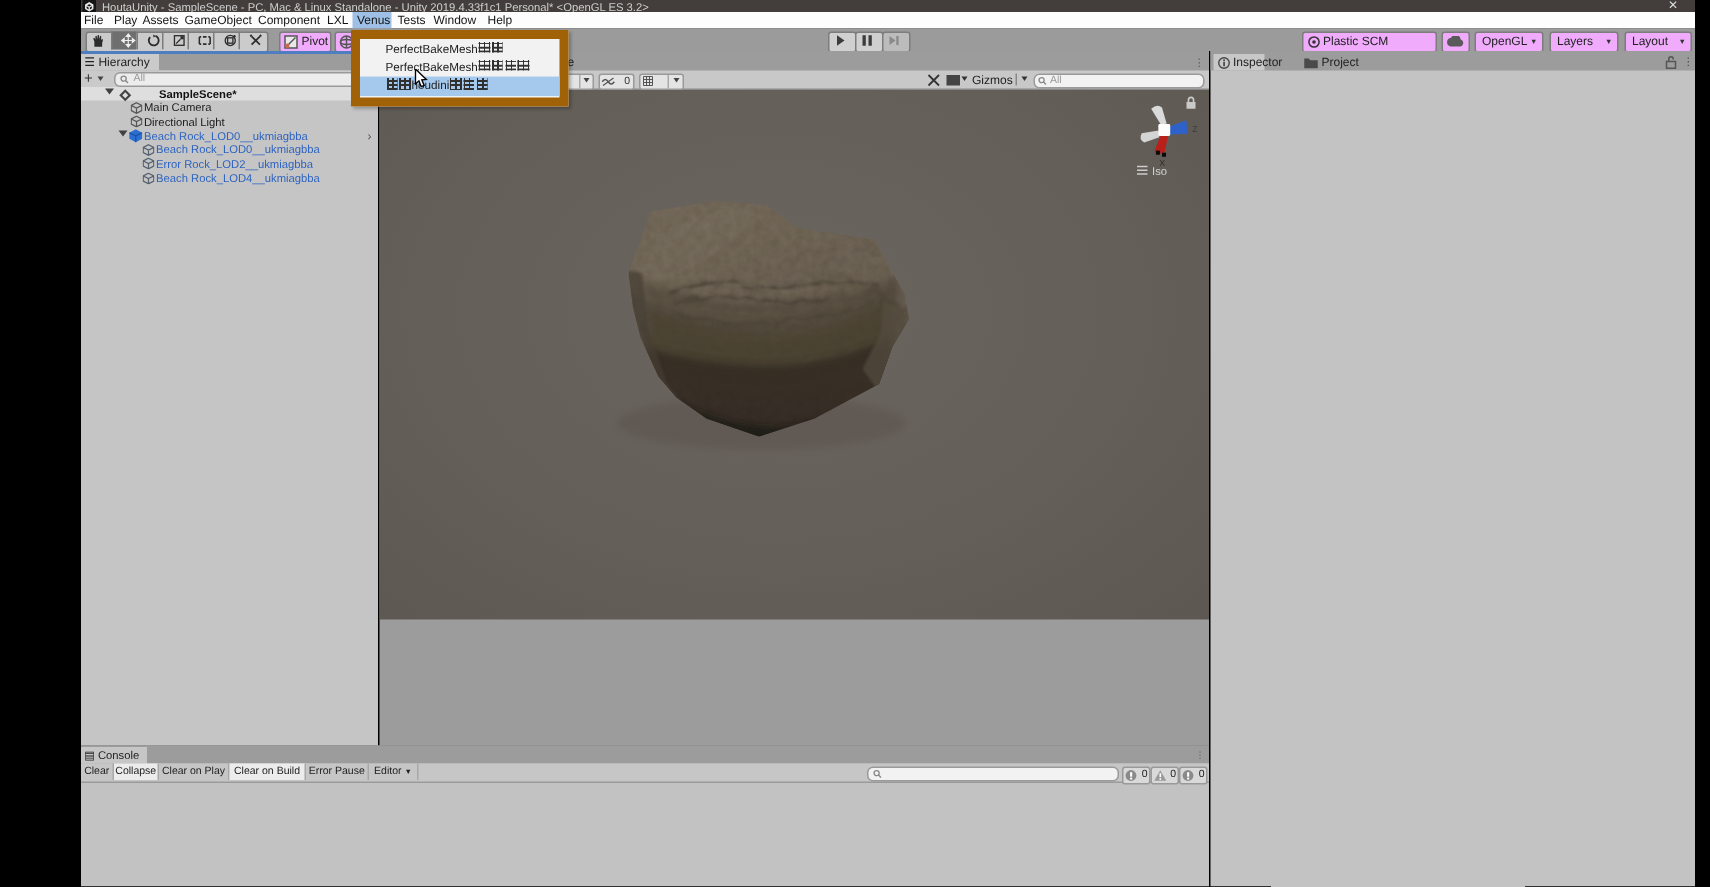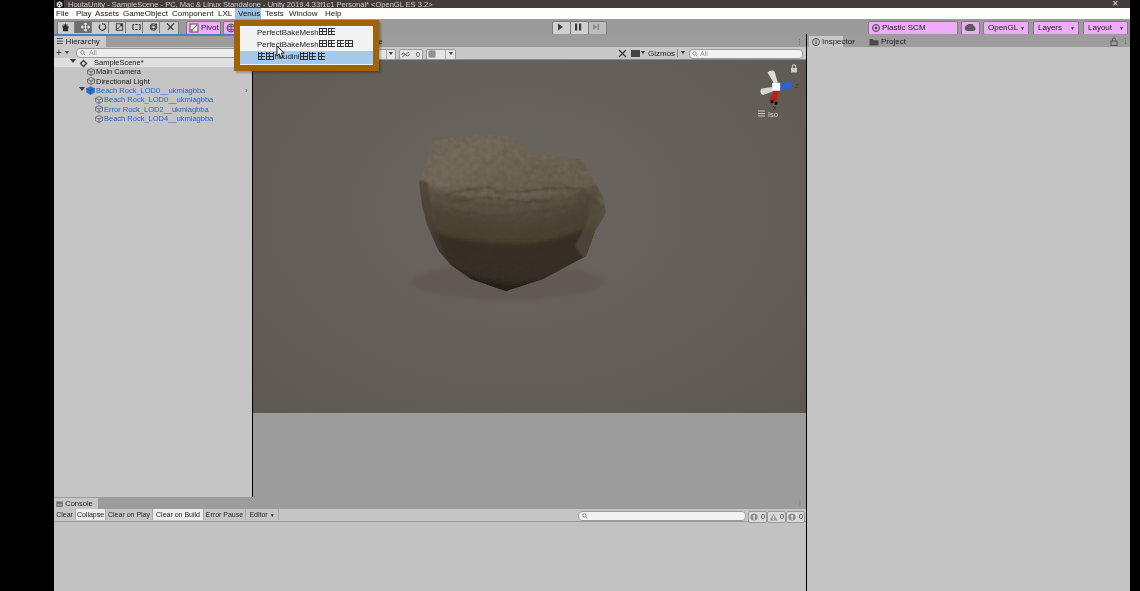--- a/index.html
+++ b/index.html
@@ -161,21 +161,21 @@
       </svg>
     <span style="position:absolute;left:12px;top:0;font-size:7px;line-height:8px;color:#9a9a9a">All</span>
   </div>
 
   <div class="abs" style="left:0;top:24px;width:198px;height:9.3px;background:#dedede"></div>
   <div id="tree">
     <div class="abs" style="left:16px;top:25px;width:0;height:0;border-left:3.5px solid transparent;border-right:3.5px solid transparent;border-top:4.5px solid #404040"></div>
     <svg class="abs" style="left:25px;top:24.5px" width="9" height="9" viewBox="0 0 9 9">
         <path d="M4.5,0.5 L8.5,4.5 L4.5,8.5 L0.5,4.5 Z M4.5,2.5 L6.5,4.5 L4.5,6.5 L2.5,4.5 Z" fill="#444" fill-rule="evenodd"></path>
       </svg>
-    <div class="abs" style="left:40px;top:24px;font-size:7.5px;line-height:9.3px;font-weight:normal;color:#111">SampleScene*</div>
+    <div class="abs" style="left:52px;top:24px;font-size:7.5px;line-height:9.3px;font-weight:bold;color:#111">SampleScene*</div>
     <div class="abs" style="left:190px;top:24px;font-size:7px;line-height:9.3px;color:#333">⋮</div>
     <svg class="abs" style="left:33px;top:34px" width="8" height="8" viewBox="0 0 8 8">
         <path d="M4,0.5 L7.5,2.3 L7.5,5.7 L4,7.5 L0.5,5.7 L0.5,2.3 Z M0.5,2.3 L4,4 L7.5,2.3 M4,4 L4,7.5" fill="none" stroke="#555" stroke-width="0.8"></path>
       </svg>
     <div class="abs" style="left:42px;top:33.3px;font-size:7.5px;line-height:9.3px;color:#1a1a1a">Main Camera</div>
     <svg class="abs" style="left:33px;top:43.3px" width="8" height="8" viewBox="0 0 8 8">
         <path d="M4,0.5 L7.5,2.3 L7.5,5.7 L4,7.5 L0.5,5.7 L0.5,2.3 Z M0.5,2.3 L4,4 L7.5,2.3 M4,4 L4,7.5" fill="none" stroke="#555" stroke-width="0.8"></path>
       </svg>
     <div class="abs" style="left:42px;top:42.6px;font-size:7.5px;line-height:9.3px;color:#1a1a1a">Directional Light</div>
     <div class="abs" style="left:25px;top:53px;width:0;height:0;border-left:3.5px solid transparent;border-right:3.5px solid transparent;border-top:4.5px solid #404040"></div>

